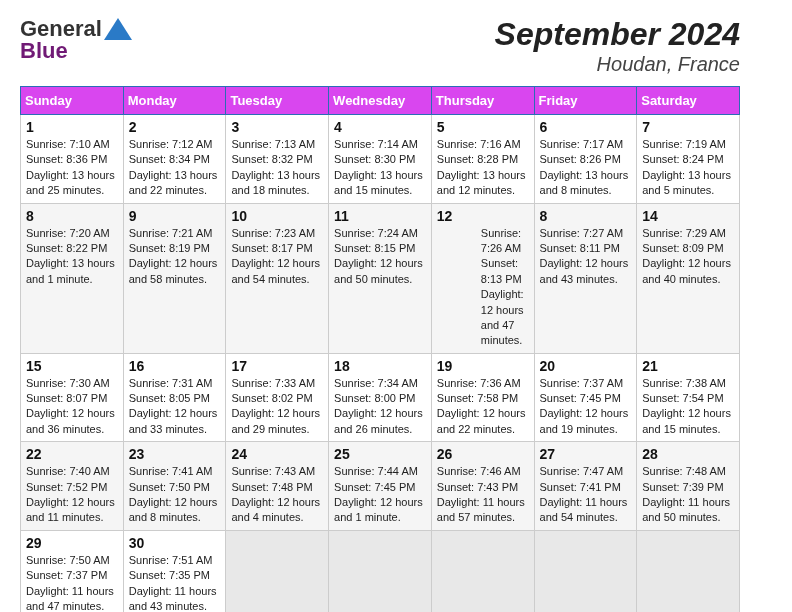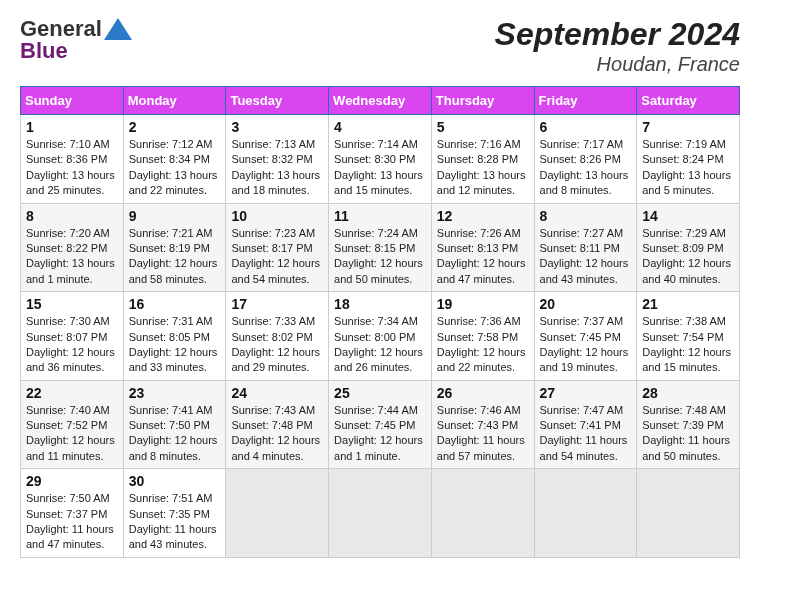--- a/index.html
+++ b/index.html
@@ -192,21 +192,21 @@
           </td>
           <td>
             <span class="day-num">11</span>
             <div class="day-info" style="white-space: pre-line;">Sunrise: 7:24 AM
 Sunset: 8:15 PM
 Daylight: 12 hours
 and 50 minutes.</div>
           </td>
           <td>
             <span class="day-num">12</span>
-            <div class="day-info" style="white-space: pre-line;">Sunrise: 7:26 AM
+            <div class="day-info" style="white-space: pre-line; margin-left: 44px;">Sunrise: 7:26 AM
 Sunset: 8:13 PM
 Daylight: 12 hours
 and 47 minutes.</div>
           </td>
           <td>
             <span class="day-num">8</span>
             <div class="day-info" style="white-space: pre-line;">Sunrise: 7:27 AM
 Sunset: 8:11 PM
 Daylight: 12 hours
 and 43 minutes.</div>

